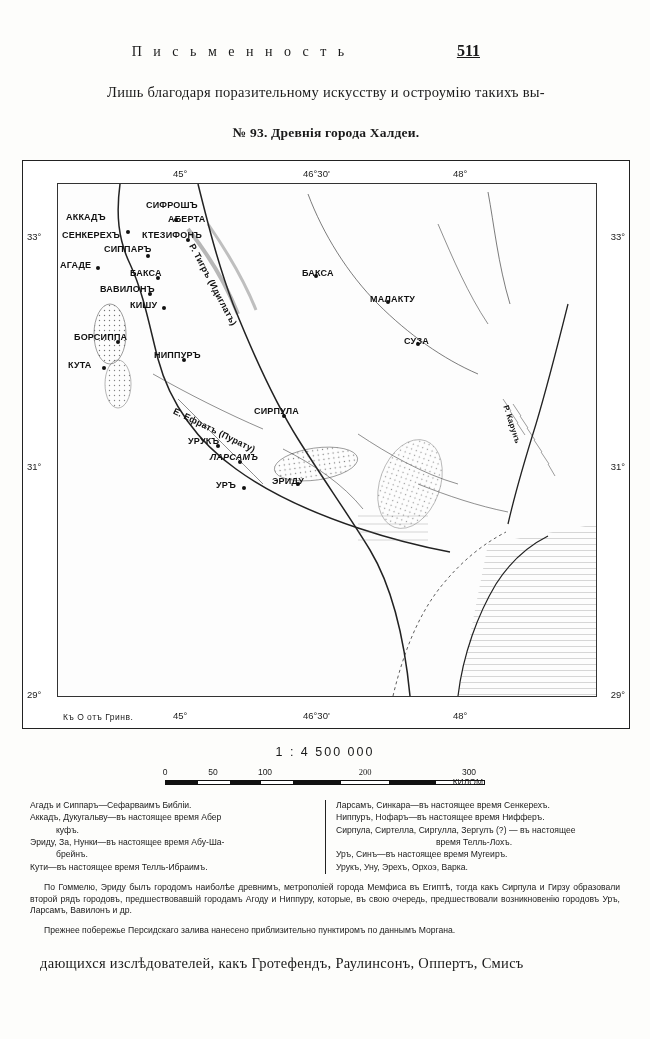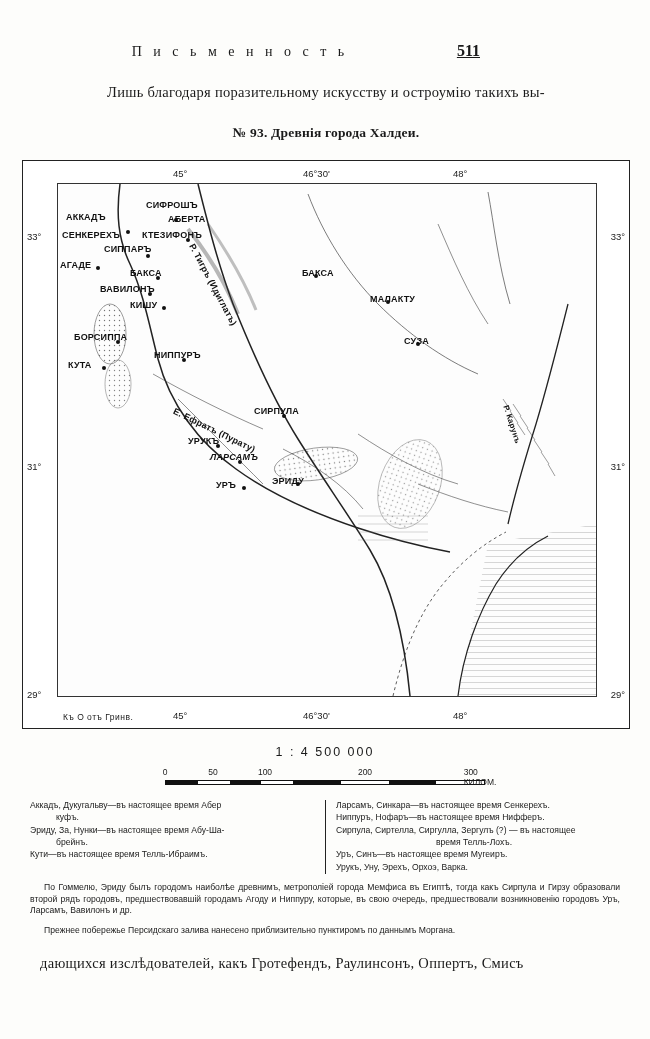--- a/index.html
+++ b/index.html
@@ -261,28 +261,29 @@
     </div>
   </div>
 
   <div class="scaleratio">1 : 4 500 000</div>
   <div class="scalebarwrap">
     <div class="scalebar">
       <div class="bar"></div>
       <div class="tk" style="left:0px;">0</div>
       <div class="tk" style="left:48px;">50</div>
       <div class="tk" style="left:100px;">100</div>
-      <div class="tk" style="left:200px;">200</div>
-      <div class="tk" style="left:315px;">300 КИЛОМ.</div>
+      <div class="tk" style="left:200px;font-family:Liberation Serif, serif;">200</div>
+      <div class="tk" style="left:304px;text-align:center;">300 КИЛОМ.</div>
     </div>
   </div>
 
   <div class="legend">
     <div class="legcols">
       <div class="legcol">
+        <div class="legrow">Агадъ и Сиппаръ—Сефарваимъ Библіи.</div>
         <div class="legrow">Аккадъ, Дукугальву—въ настоящее время Абер</div>
         <div class="legrow">
             <span class="ind">куфъ.</span>
           </div>
         <div class="legrow">Эриду, За, Нунки—въ настоящее время Абу-Ша-</div>
         <div class="legrow">
             <span class="ind">брейнъ.</span>
           </div>
         <div class="legrow">Кути—въ настоящее время Телль-Ибраимъ.</div>
       </div>

